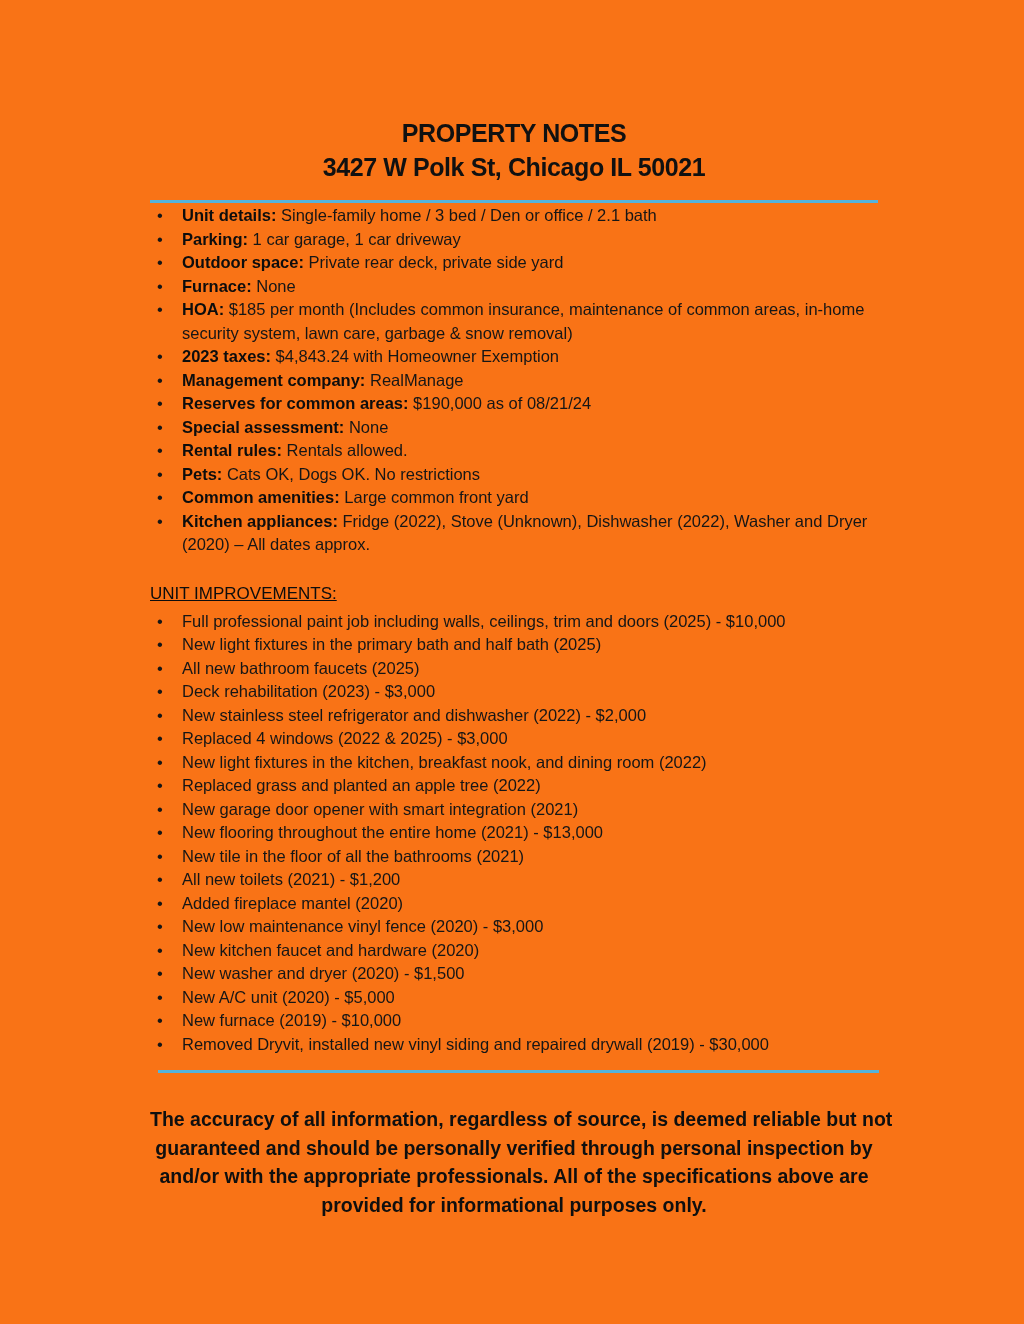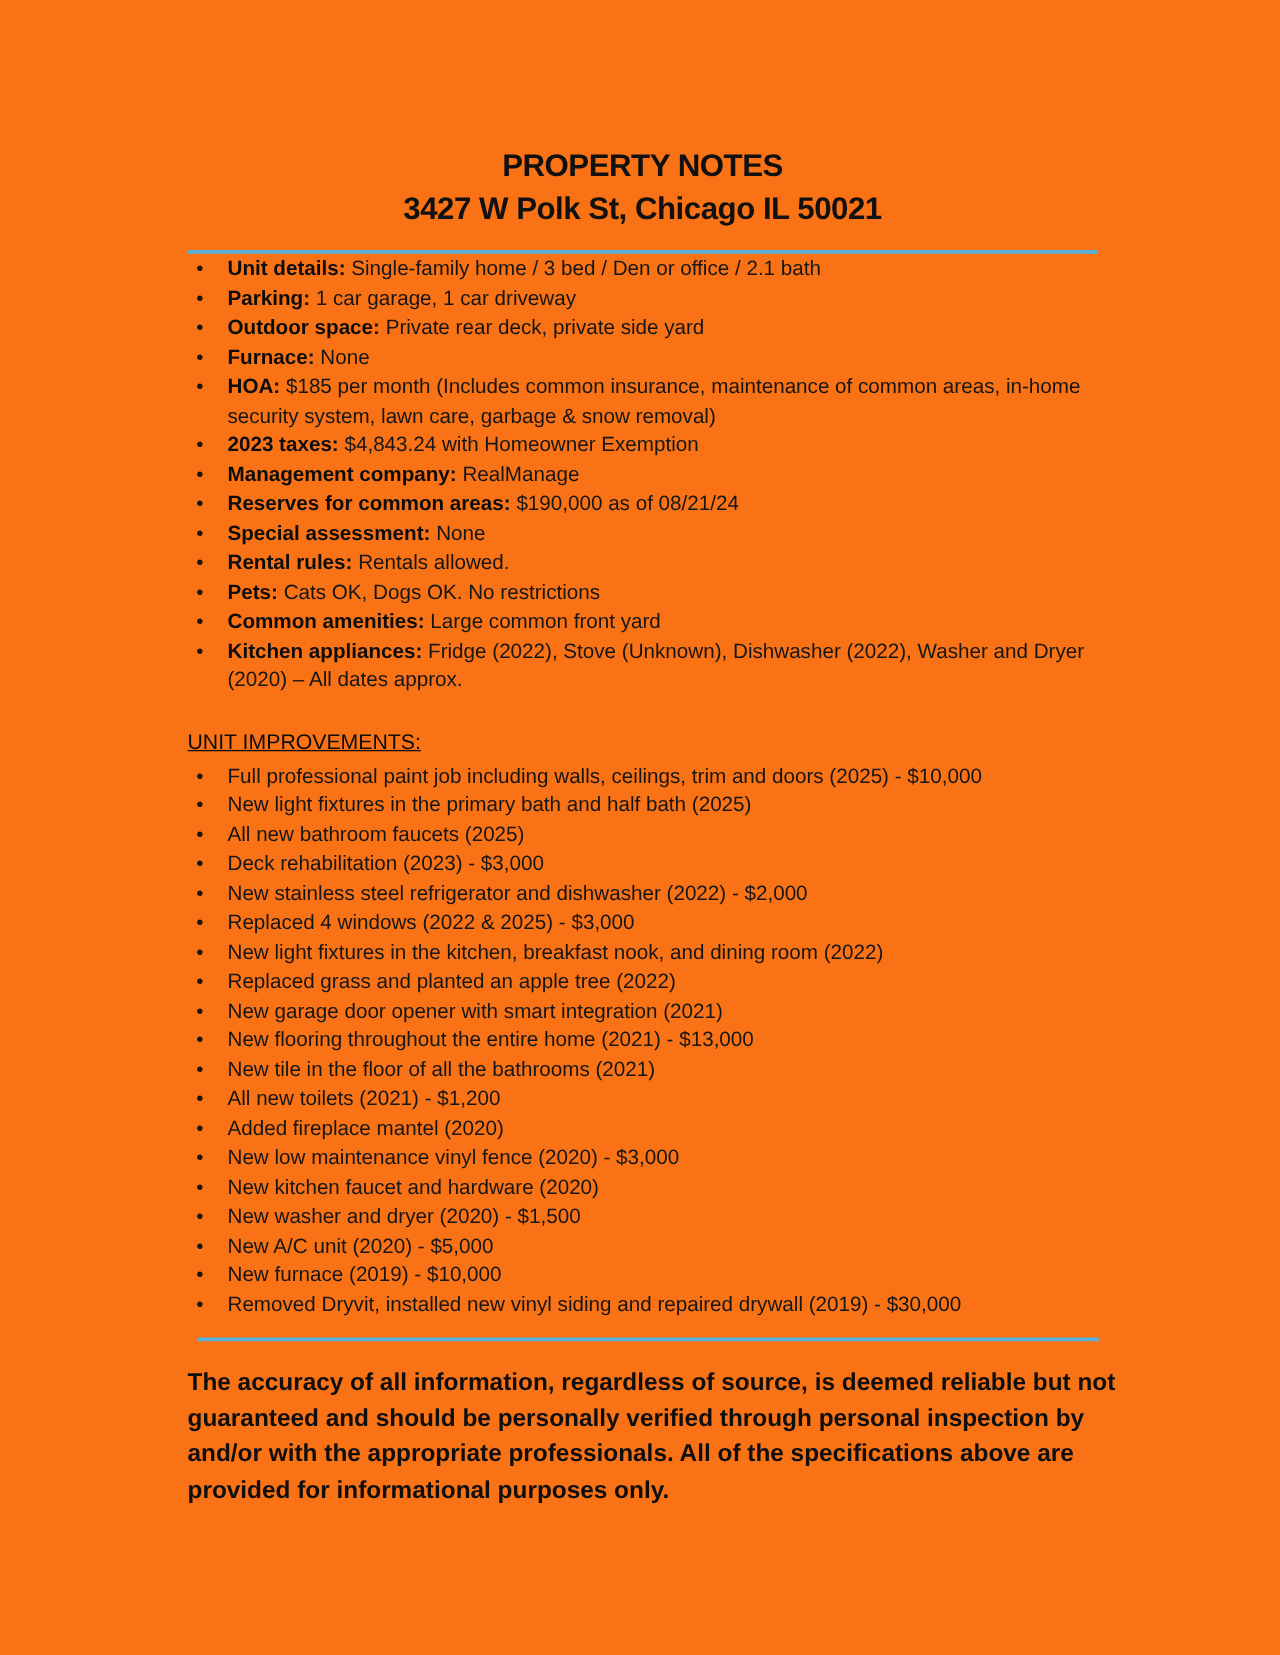--- a/index.html
+++ b/index.html
@@ -54,22 +54,22 @@
   .improvements-heading {
     margin: 26px 0 0 0;
     font-size: 17px;
     line-height: 22px;
     font-weight: normal;
     text-decoration: underline;
     color: #0d0d0d;
   }
   ul.improvements { margin-top: 5px; }
   .disclaimer {
-    margin-top: 19px;
-    text-align: left;
+    margin-top: 32px;
+    text-align: center;
     font-weight: bold;
     font-size: 19.5px;
     line-height: 28.5px;
     color: #0f0f0f;
   }
   .disclaimer .line { white-space: nowrap; }
 </style>
 </head>
 <body>
 

